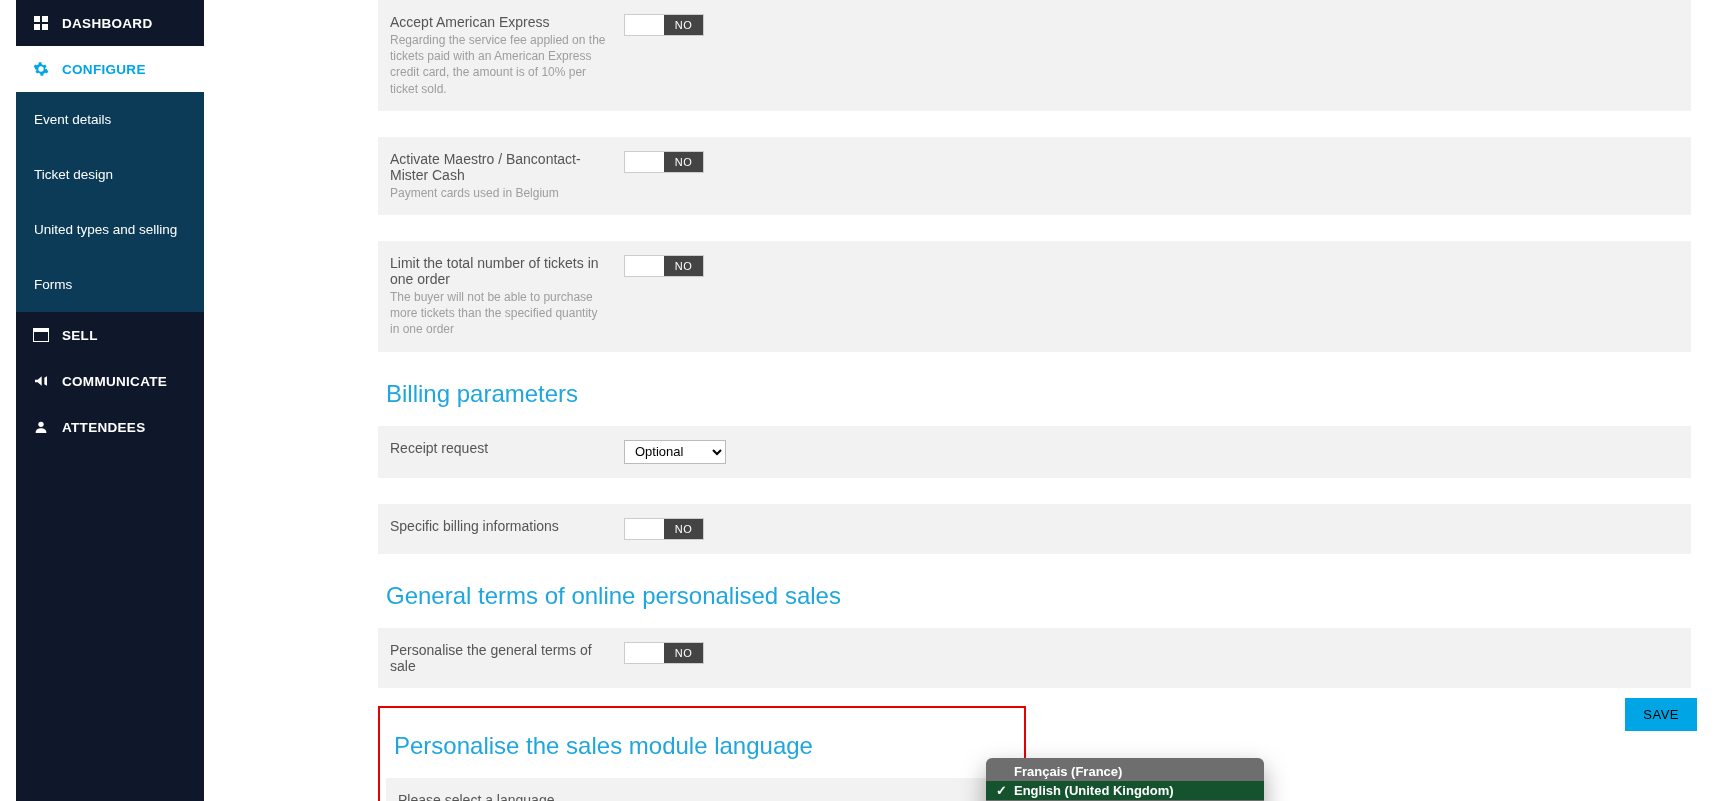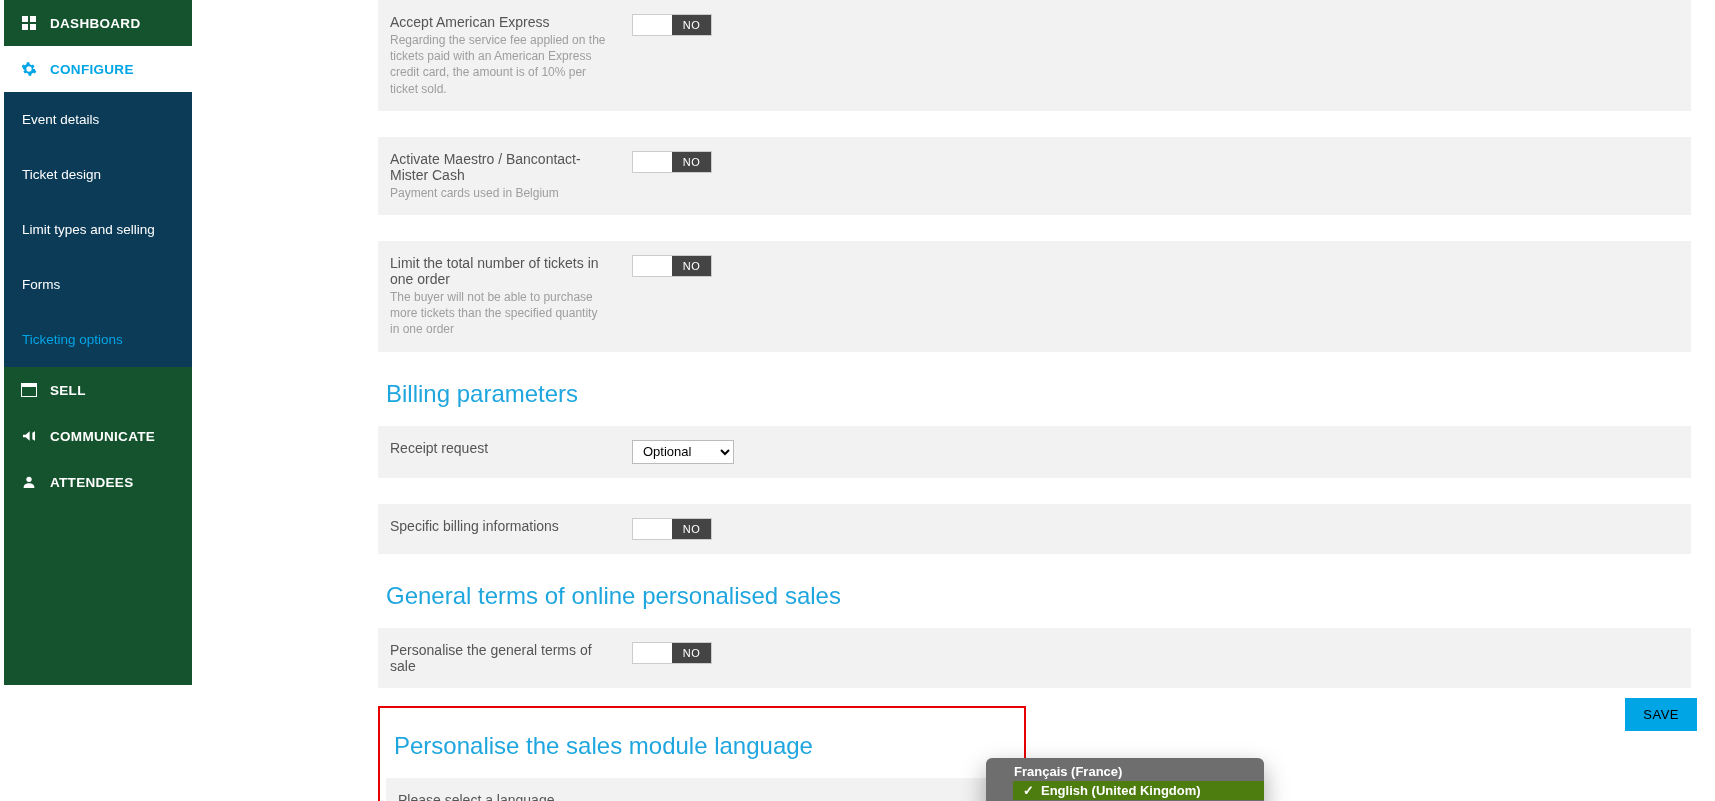--- a/index.html
+++ b/index.html
@@ -7,24 +7,24 @@
     font-family: "Segoe UI", Arial, sans-serif;
     background: #ffffff;
     color: #333;
     width: 1715px;
     height: 801px;
     overflow: hidden;
     position: relative;
   }
   .sidebar {
     position: absolute;
-    left: 4px; top: 0;
+    left: 16px; top: 0;
     width: 188px;
-    height: 685px;
-    background: #14532d;
+    height: 801px;
+    background: #0f172a;
     color: #fff;
   }
   .nav-item {
     display: flex;
     align-items: center;
     padding: 14px 16px;
     font-size: 13.5px;
     font-weight: 600;
     letter-spacing: 0.3px;
     cursor: pointer;
@@ -59,21 +59,21 @@
     left: 188px; top: 0; right: 0; bottom: 0;
     overflow: auto;
     padding: 0 24px 80px 190px;
   }
   .row-block {
     background: #f2f2f2;
     margin-bottom: 6px;
     padding: 14px 12px;
     display: flex;
     align-items: flex-start;
-    gap: 24px;
+    gap: 16px;
   }
   .row-block .label-col { width: 218px; }
   .row-block .ctrl-col { }
   .label-title { font-size: 14px; color: #555; }
   .label-desc { font-size: 12px; color: #9e9e9e; margin-top: 2px; line-height: 1.35; }
   .section-gap { height: 20px; }
   .section-title {
     color: #1fa6de;
     font-size: 24px;
     font-weight: 400;
@@ -129,22 +129,21 @@
     font-size: 13px;
     color: #fff;
   }
   .dropdown-pop .opt {
     padding: 2px 12px 2px 28px;
     position: relative;
     cursor: pointer;
     font-weight: 600;
   }
   .dropdown-pop .opt.sel {
-    background: #4d7c0f;
-    margin-left: 27px;
+    background: #14532d;
   }
   .dropdown-pop .opt.sel::before {
     content: "✓";
     position: absolute;
     left: 10px;
   }
   .save-btn {
     position: absolute;
     right: 18px; bottom: 70px;
     background: #00a5e6;
@@ -178,23 +177,22 @@
       <svg width="16" height="16" viewBox="0 0 24 24" fill="#00a5e6">
           <path d="M12 8a4 4 0 100 8 4 4 0 000-8zm9 4a9 9 0 01-.14 1.6l2.1 1.64-2 3.46-2.48-1a8.9 8.9 0 01-2.76 1.6l-.38 2.7h-4l-.38-2.7a8.9 8.9 0 01-2.76-1.6l-2.48 1-2-3.46 2.1-1.64A9 9 0 013 12a9 9 0 01.14-1.6L1.04 8.76l2-3.46 2.48 1a8.9 8.9 0 012.76-1.6L8.66 2h4l.38 2.7a8.9 8.9 0 012.76 1.6l2.48-1 2 3.46-2.1 1.64c.1.53.14 1.06.14 1.6z"></path>
         </svg>
     </span>
     <span>CONFIGURE</span>
   </div>
 
   <div class="sub-nav">
     <div class="sub-item">Event details</div>
     <div class="sub-item">Ticket design</div>
-    <div class="sub-item">Limit types and selling</div>
+    <div class="sub-item">United types and selling</div>
     <div class="sub-item">Forms</div>
-    <div class="sub-item sel">Ticketing options</div>
   </div>
 
   <div class="nav-item">
     <span class="icon">
       <svg width="16" height="14" viewBox="0 0 16 14" fill="#fff">
           <rect x="0" y="0" width="16" height="14" rx="1" fill="none" stroke="#fff" stroke-width="2"></rect>
           <rect x="0" y="0" width="16" height="4" fill="#fff"></rect>
         </svg>
     </span>
     <span>SELL</span>

